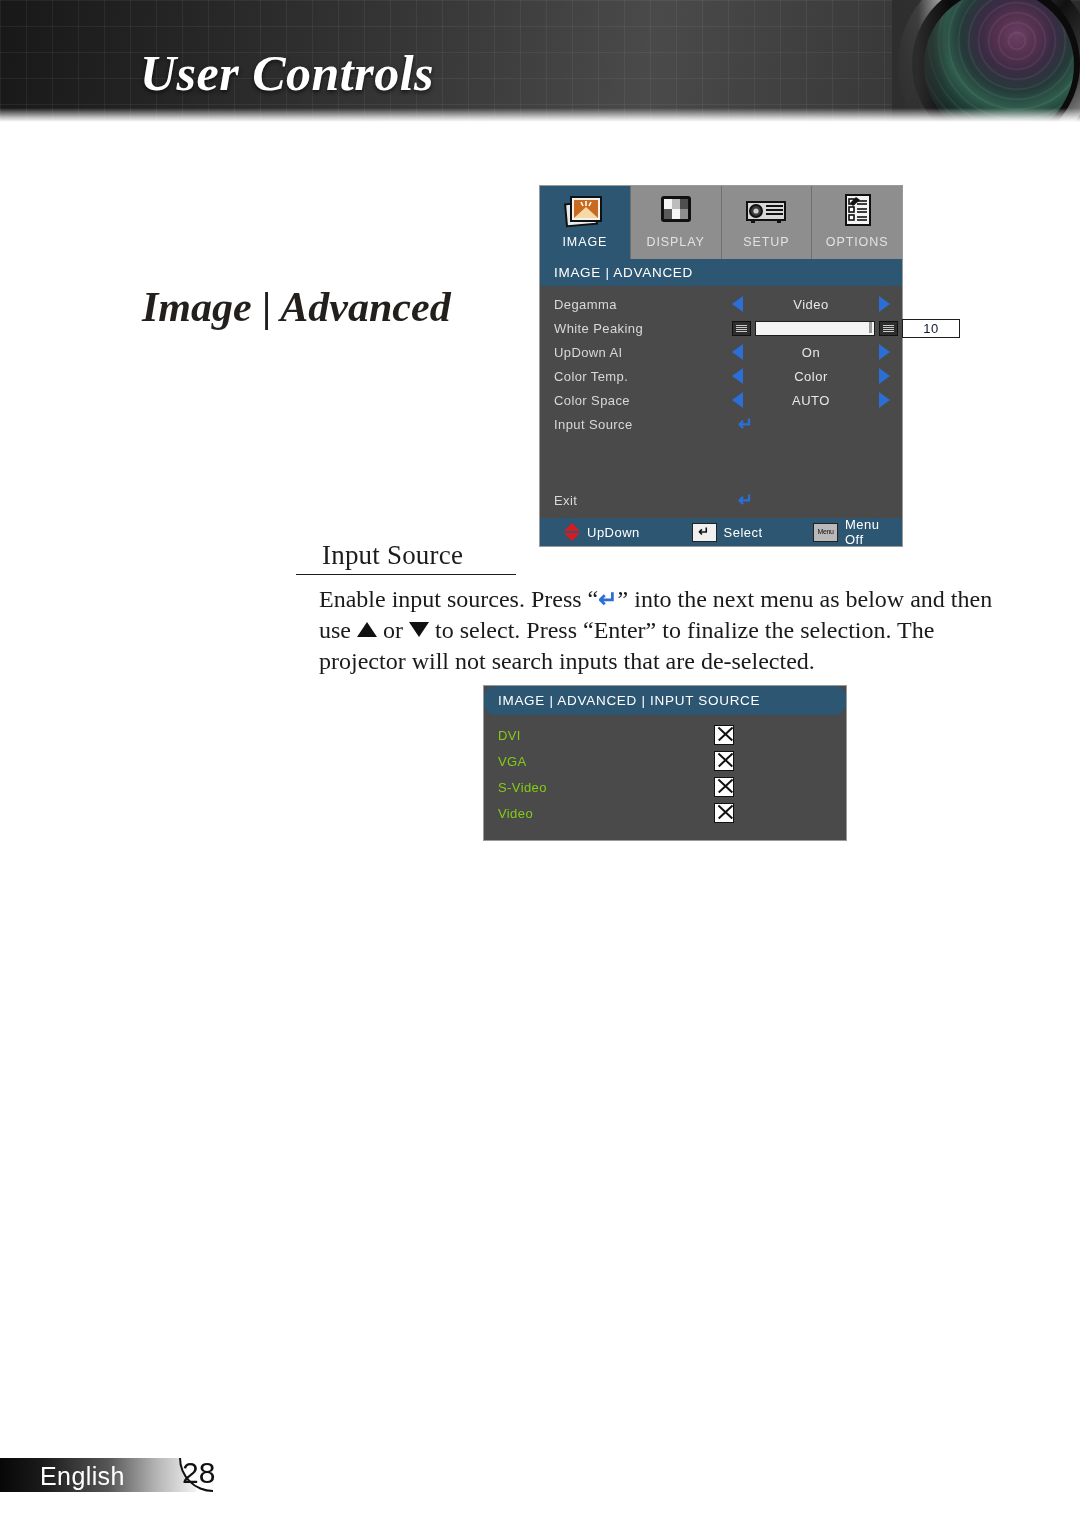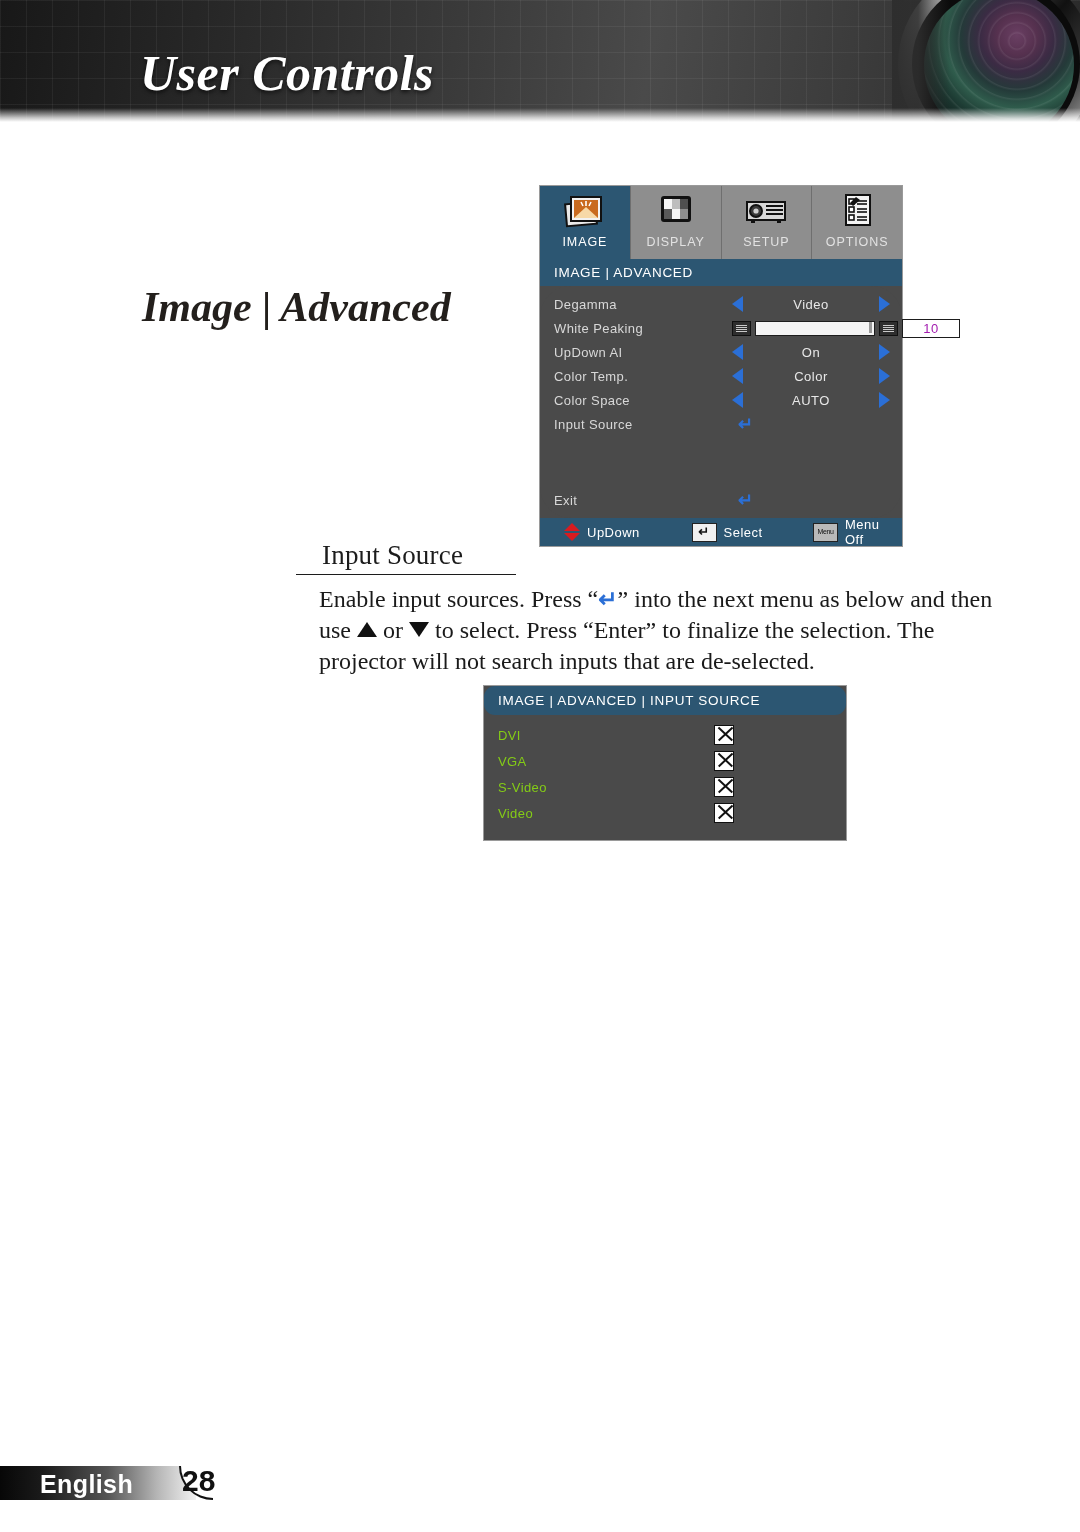--- a/index.html
+++ b/index.html
@@ -239,21 +239,21 @@
   .slider-knob {
     position: absolute;
     right: 2px; top: 0px;
     width: 3px; height: 11px;
     background: #9a9a9a;
   }
   .value-box {
     width: 56px; height: 17px;
     background: #ffffff;
     border: 1px solid #1d1d1d;
-    color: #a21caf;
+    color: #0f172a;
     font-size: 13px;
     text-align: center;
     line-height: 17px;
     flex: none;
   }
   .osd-spacer { height: 52px; }
 
   .osd-footer {
     display: flex;
     align-items: center;
@@ -387,24 +387,23 @@
     width: 19px; height: 1.6px;
     background: #111;
   }
   .checkbox-x::before { transform: rotate(43deg); }
   .checkbox-x::after  { transform: rotate(-43deg); }
 
   
   .footer {
     position: absolute;
     left: 0;
-    bottom: 28px;
+    bottom: 36px;
     width: 240px;
     height: 38px;
-    font-weight: bold;
   }
   .footer-bar {
     position: absolute;
     left: 0; top: 0;
     width: 196px; height: 34px;
     background: linear-gradient(to right, #070707 0%, #1b1b1b 22%, #555 55%, #b5b5b5 80%, #f2f2f2 100%);
   }
   .footer-bar::after {
     content: "";
     position: absolute;

